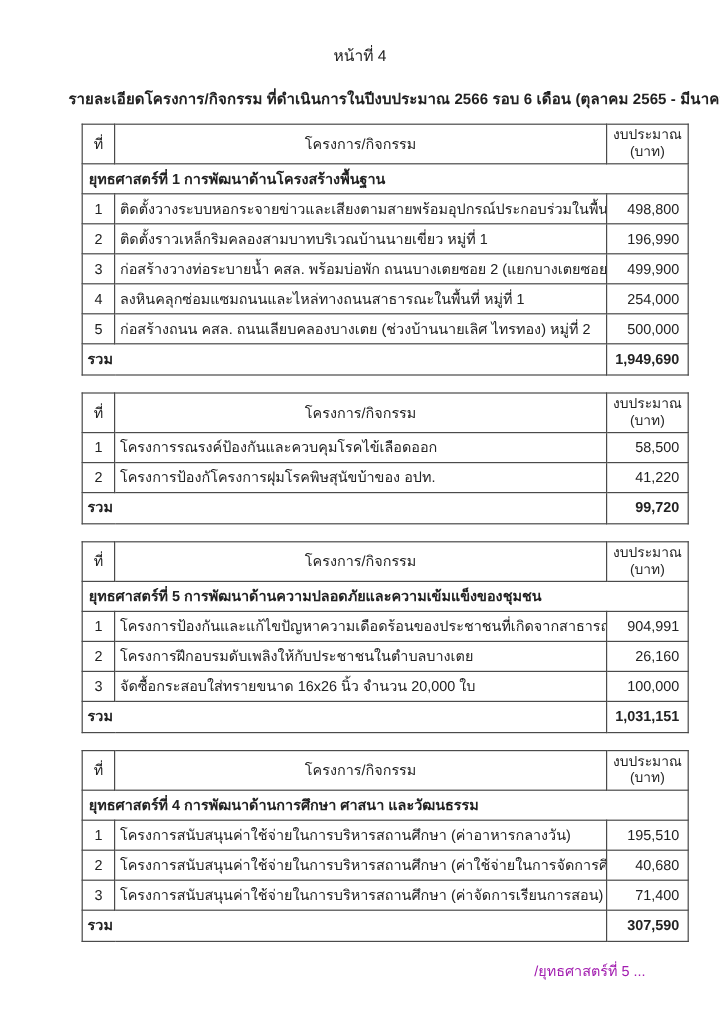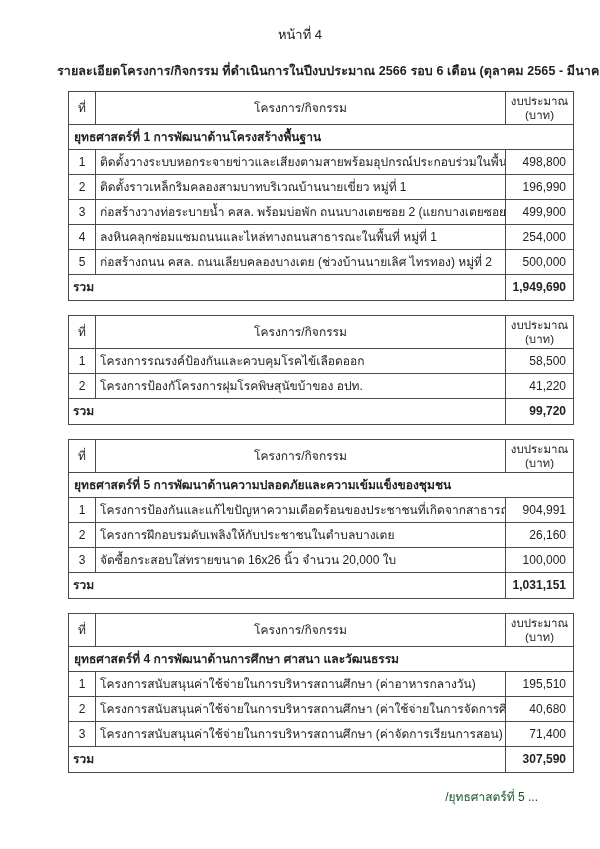--- a/index.html
+++ b/index.html
@@ -10,21 +10,21 @@
   .page {
     position: relative;
     width: 600px;
     height: 849px;
     margin: 0 auto;
     background: #ffffff;
     font-family: "Liberation Sans", "DejaVu Sans", sans-serif;
     color: #222222;
     overflow: hidden;
     box-sizing: border-box;
-    padding-top: 24px;
+    padding-top: 36px;
   }
   .page-number {
     text-align: center;
     font-size: 13px;
     margin-bottom: 16px;
     color: #222;
   }
   .doc-heading {
     margin: 0 20px 10px 57px;
     font-size: 12.5px;
@@ -65,21 +65,21 @@
   tr.data-row td { height: 22px; }
   tr.data-row td.cell-no  { text-align: center; }
   tr.data-row td.cell-amt { text-align: right; padding-right: 7px; }
   tr.total-row td { height: 23px; font-weight: bold; }
   tr.total-row td.total-label { }
   tr.total-row td.cell-amt { text-align: right; padding-right: 7px; }
   .footer-note {
     margin: 2px 62px 0 0;
     text-align: right;
     font-size: 12px;
-    color: #14532d;
+    color: #a21caf;
   }
 </style>
 </head>
 <body>
 
 <div class="page">
   <div class="page-number">หน้าที่ 4</div>
 
   <div class="doc-heading">รายละเอียดโครงการ/กิจกรรม ที่ดำเนินการในปีงบประมาณ 2566 รอบ 6 เดือน (ตุลาคม 2565 - มีนาคม 2566)</div>
 

